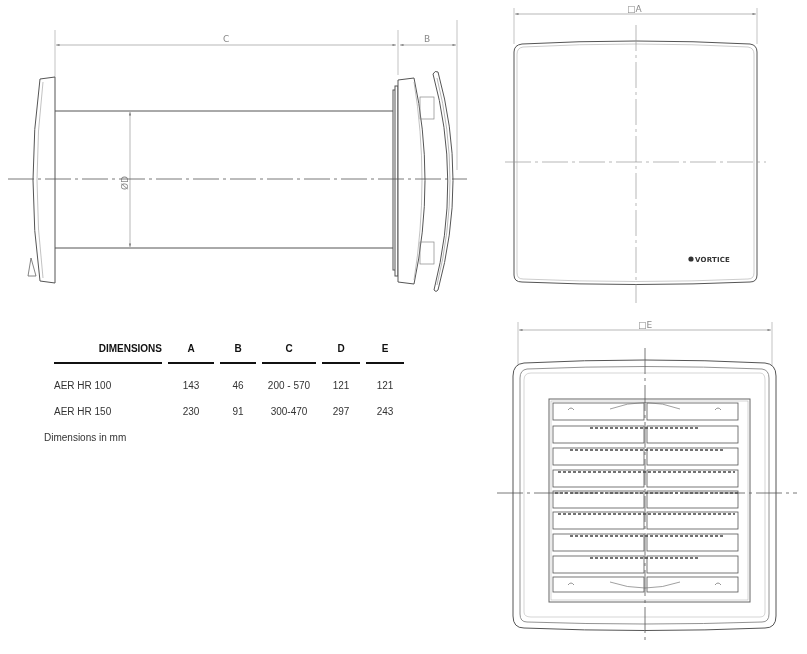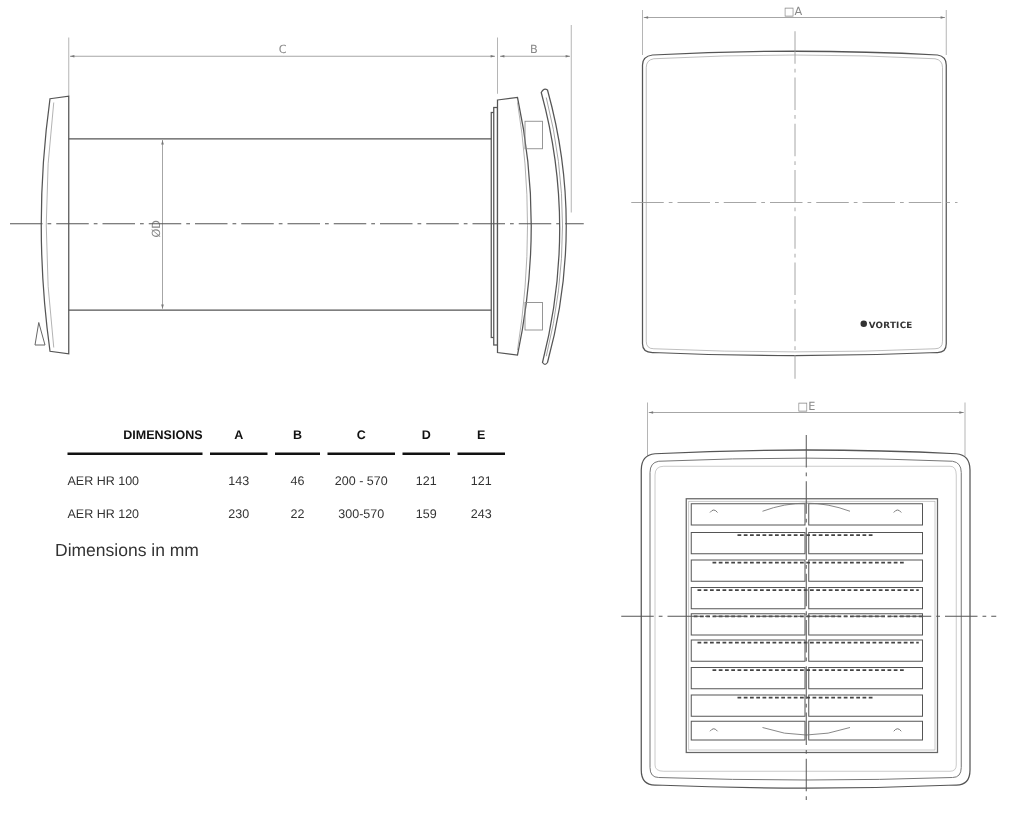--- a/index.html
+++ b/index.html
@@ -7,21 +7,21 @@
   svg.drawing { position:absolute; left:0; top:0; }
   .dimtxt { font-family:"DejaVu Sans", sans-serif; font-size:9px; fill:#888; }
   .logo { font-family:"DejaVu Sans", sans-serif; font-size:7px; font-weight:bold; fill:#333; letter-spacing:0.2px; }
   table.dims { position:absolute; left:54px; top:330px; border-collapse:separate; border-spacing:6px 0; margin-left:-6px; font-size:10px; }
   table.dims th { font-weight:bold; font-size:10px; color:#111; padding:0 0 8px 0; text-align:center; border-bottom:2px solid #111; height:24px; vertical-align:bottom; }
   table.dims th.first { text-align:right; padding-left:12px; width:96px; vertical-align:bottom; }
   table.dims th.ca { width:46px; } table.dims th.cb { width:36px; } table.dims th.cc { width:54px; } table.dims th.cd { width:38px; } table.dims th.ce { width:38px; }
   table.dims td { text-align:center; padding:0; height:26px; color:#333;margin-top:26px; }
   table.dims td.first { text-align:left; }
   table.dims tr.r1 td { padding-top:8px; }
-  .note { position:absolute; left:44px; top:432px; font-size:14px; color:#333; }
+  .note { position:absolute; left:44px; top:432px; font-size:10px; color:#333; }
 </style>
 </head>
 <body>
 
 <svg class="drawing" width="807" height="654" viewBox="0 0 807 654" xmlns="http://www.w3.org/2000/svg">
   <defs>
     <marker id="arr" viewBox="0 0 10 10" refX="10" refY="5" markerWidth="7" markerHeight="5" orient="auto-start-reverse">
       <path d="M0,2 L10,5 L0,8 z" fill="#777"></path>
     </marker>
   </defs>
@@ -146,23 +146,23 @@
   <tbody>
     <tr class="r1">
       <td class="first">AER HR 100</td>
       <td>143</td>
       <td>46</td>
       <td>200 - 570</td>
       <td>121</td>
       <td>121</td>
     </tr>
     <tr>
-      <td class="first">AER HR 120</td>
+      <td class="first">AER HR 150</td>
       <td>230</td>
-      <td>22</td>
-      <td>300-570</td>
-      <td>159</td>
+      <td>91</td>
+      <td>300-470</td>
+      <td>297</td>
       <td>243</td>
     </tr>
   </tbody>
 </table>
 
 <div class="note">Dimensions in mm</div>
 
 </body></html>

